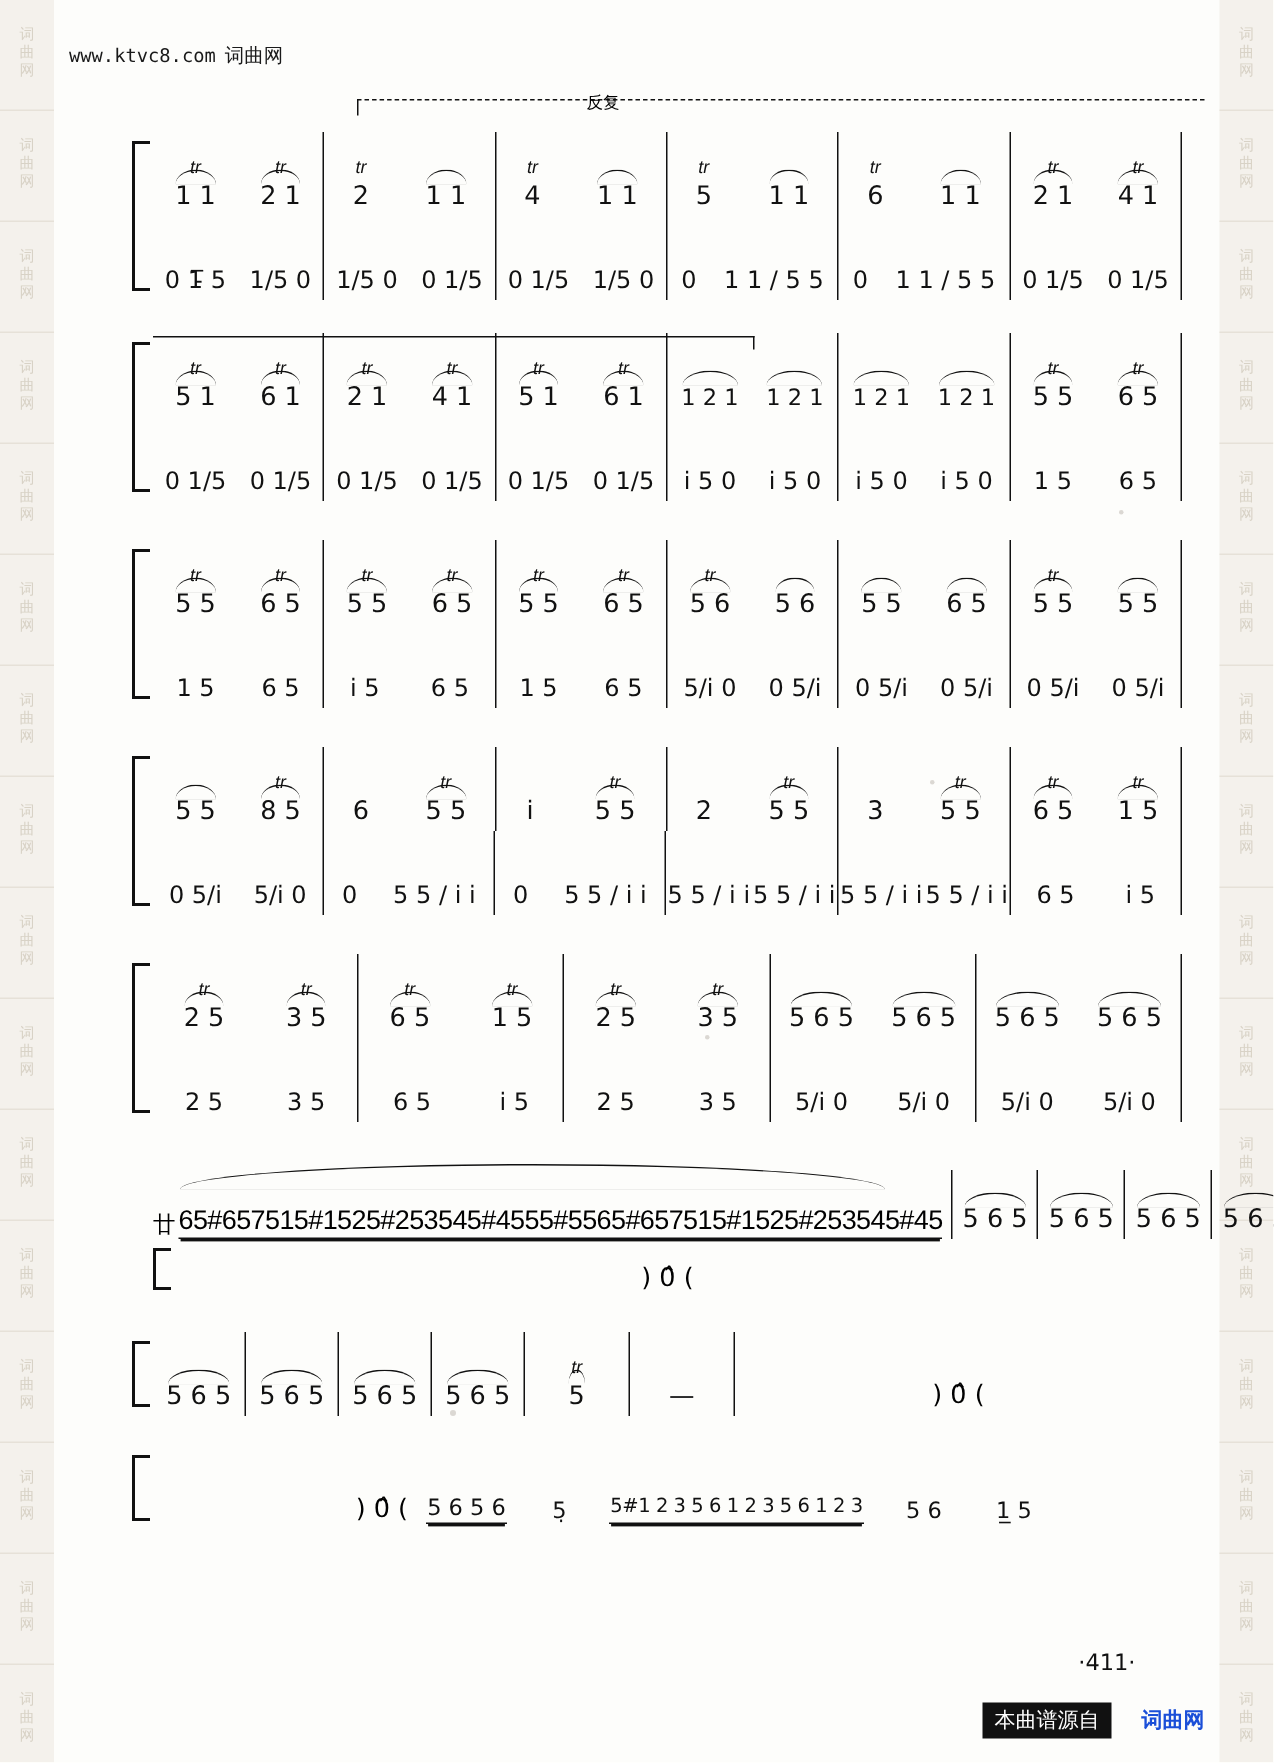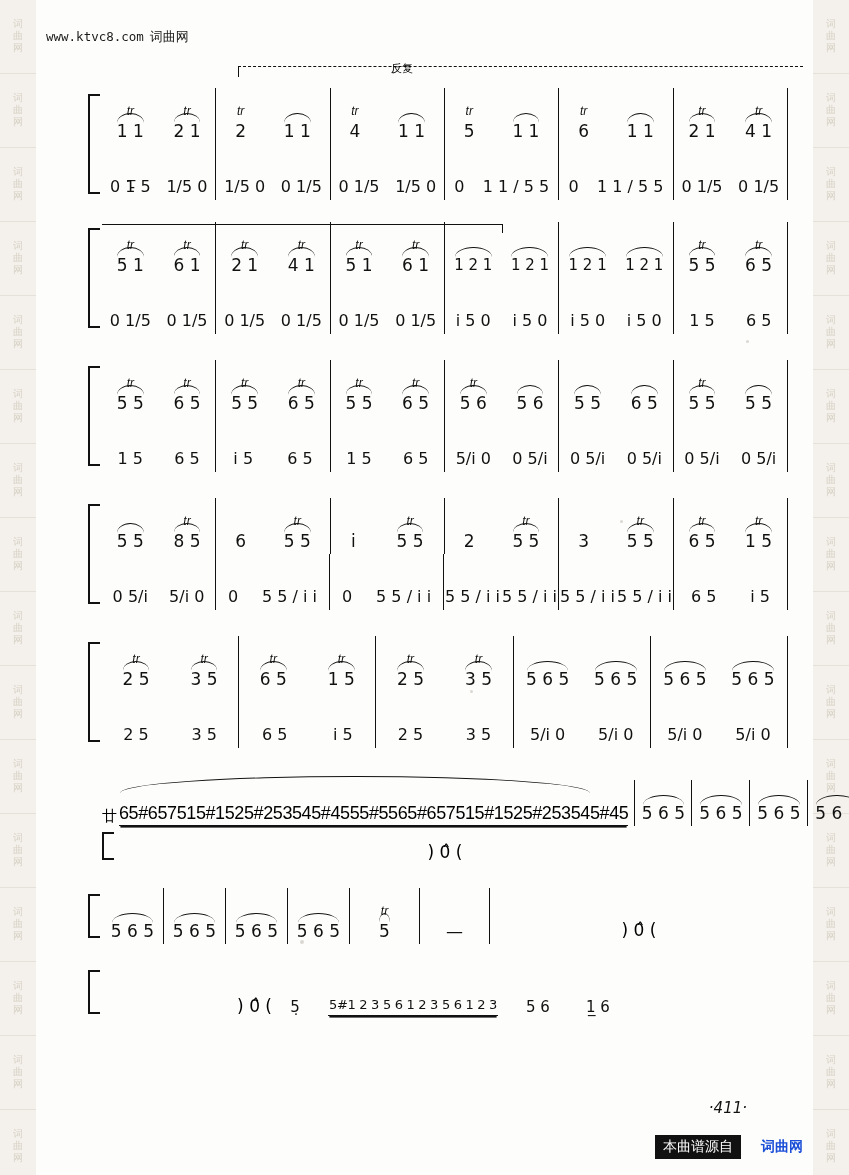--- a/index.html
+++ b/index.html
@@ -211,26 +211,25 @@
 
   .coda {
     font-family: "DejaVu Sans", sans-serif;
     font-size: 17px;
     white-space: nowrap;
   }
 
   
   .page-num {
     position: absolute;
-    right: 102px;
+    right: 92px;
     bottom: 58px;
     font-family: "DejaVu Sans", sans-serif;
     font-size: 15px;
     color: #111;
-    font-style: italic;
   }
   .footer-bar {
     position: absolute;
     right: 46px;
     bottom: 16px;
     display: flex;
     align-items: center;
     gap: 20px;
   }
   .footer-text {
@@ -777,31 +776,34 @@
         </div>
       </div>
     </div>
 
     <div class="system" style="margin-top:20px;">
       <div class="brace"></div>
       <div class="staffline upper">
         <div class="measure nobar" style="flex:0 0 170px;justify-content:flex-end;">
           <span class="coda">)  0̂  (</span>
         </div>
+        <div class="measure nobar" style="flex:0 0 78px;">
+          <span class="grp small under2"><span>5 6 5 6</span></span>
+        </div>
         <div class="measure nobar" style="flex:0 0 46px;">
           <span class="grp small"><span>5̣</span></span>
         </div>
         <div class="measure nobar" style="flex:0 0 190px;">
           <span class="grp tiny under2"><span>5#1 2 3 5 6 1 2 3 5 6 1 2 3</span></span>
         </div>
         <div class="measure nobar" style="flex:0 0 60px;">
           <span class="grp small"><span>5  6</span></span>
         </div>
         <div class="measure nobar" style="flex:0 0 60px;">
-          <span class="grp small"><span>1̲ 6</span></span>
+          <span class="grp small"><span>1̲ 5</span></span>
         </div>
       </div>
     </div>
 
   </div>
 
   <div class="page-num">·411·</div>
 
   <div class="footer-bar">
     <span class="footer-text">本曲谱源自</span>

